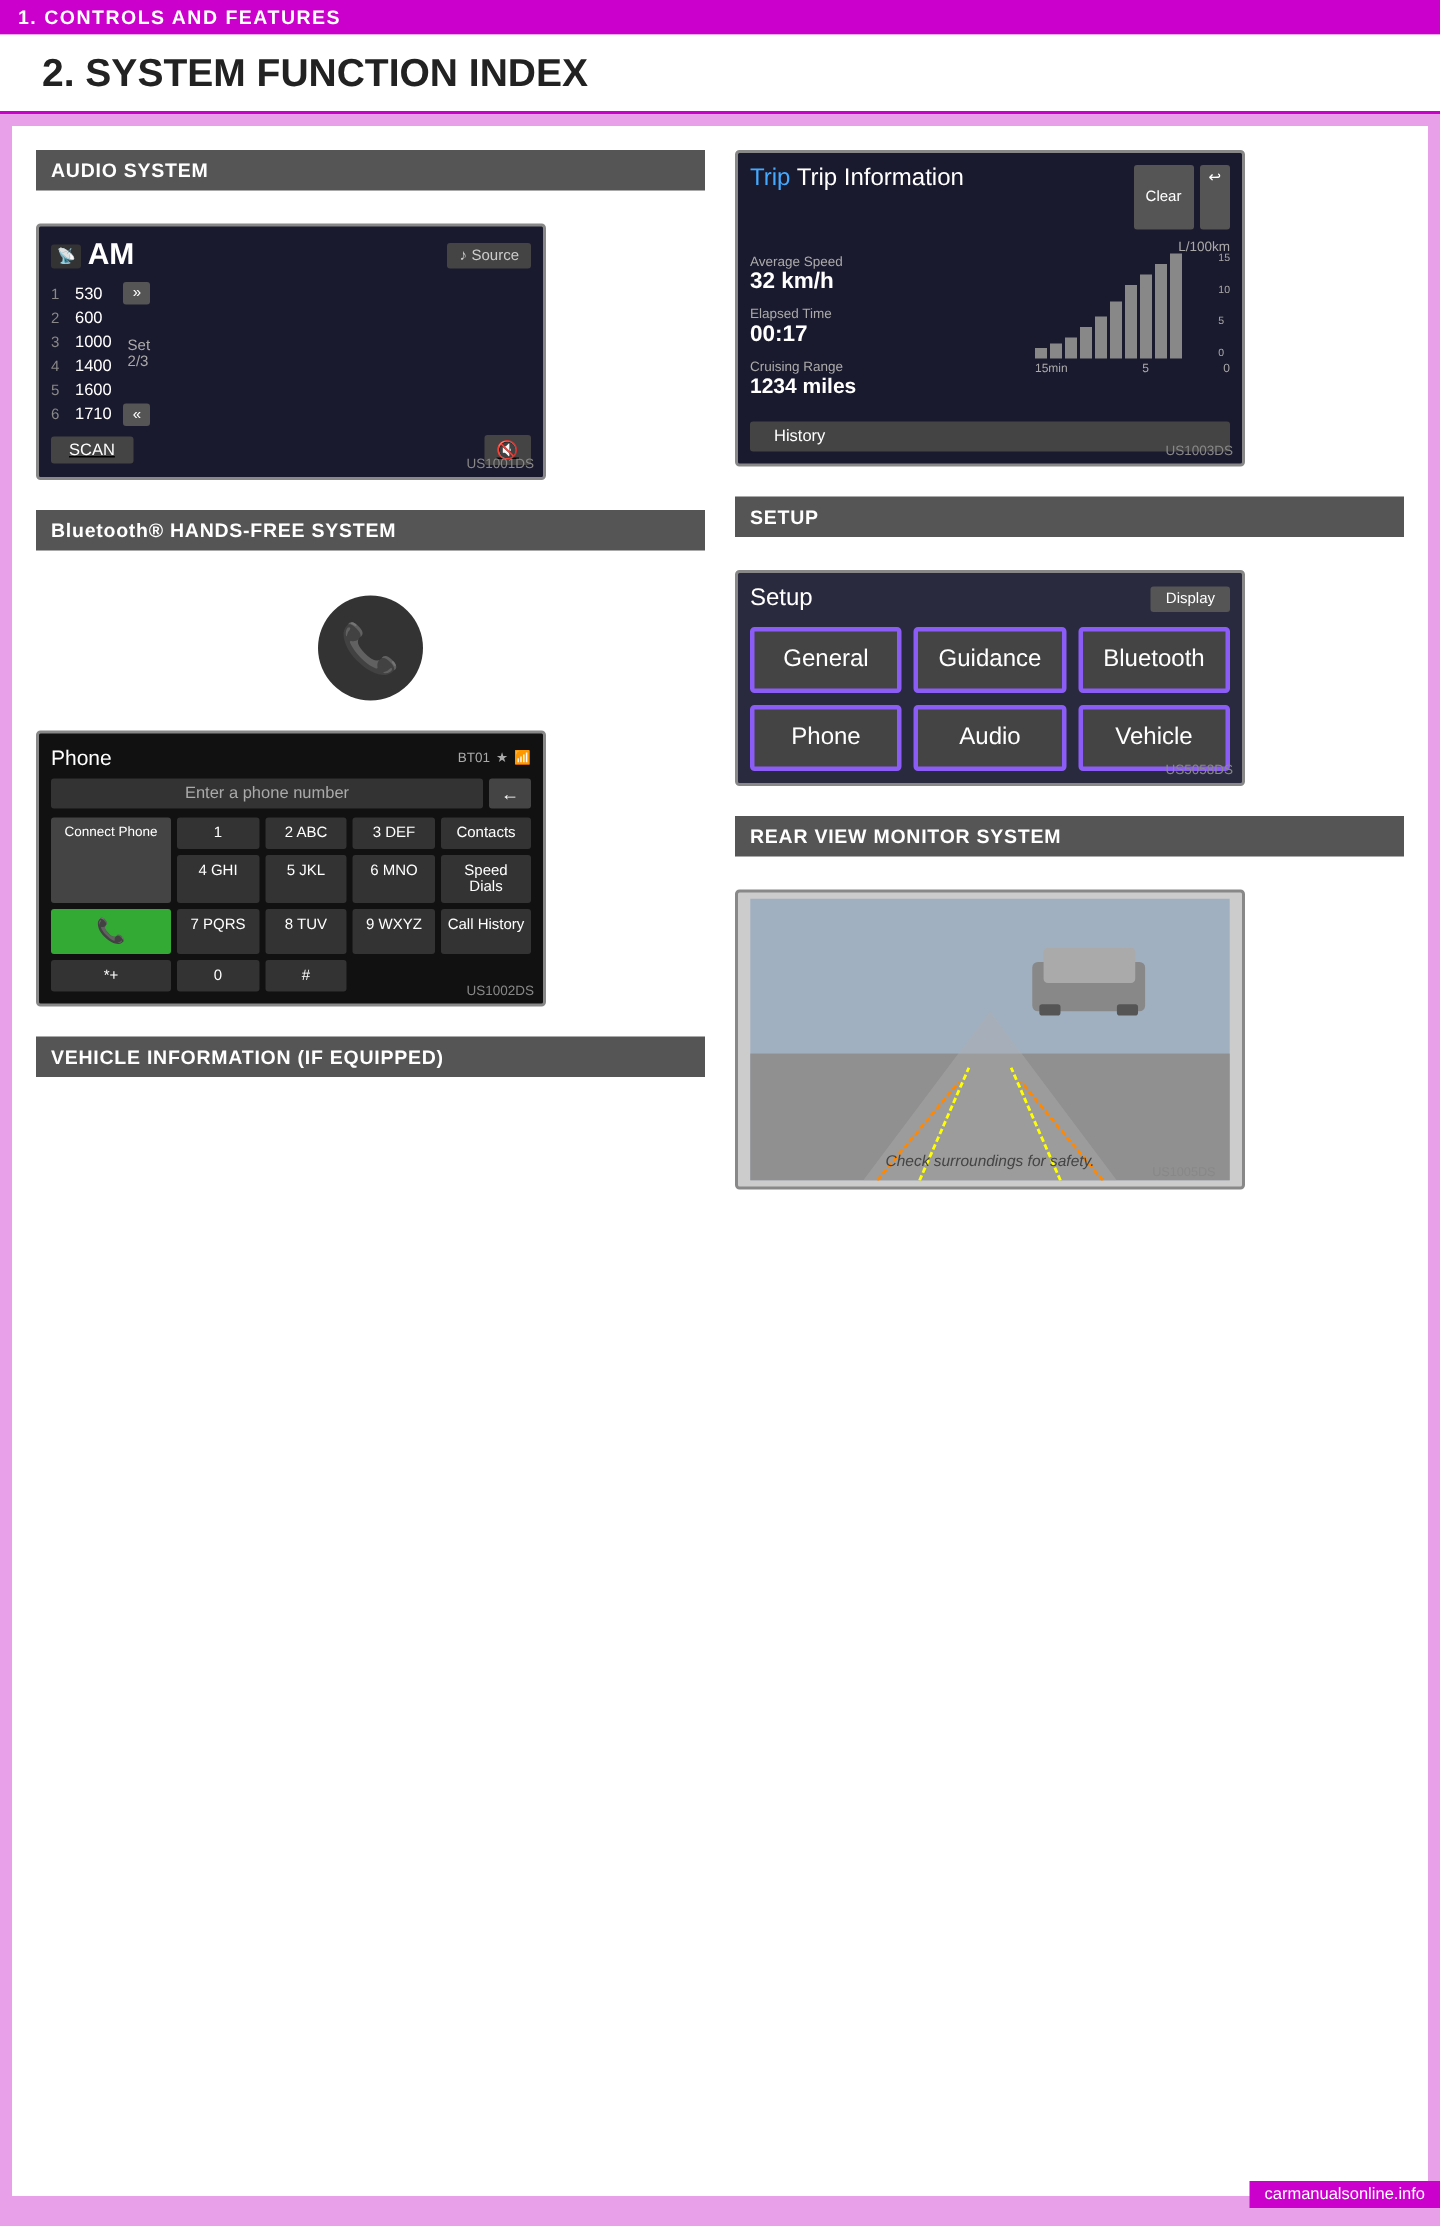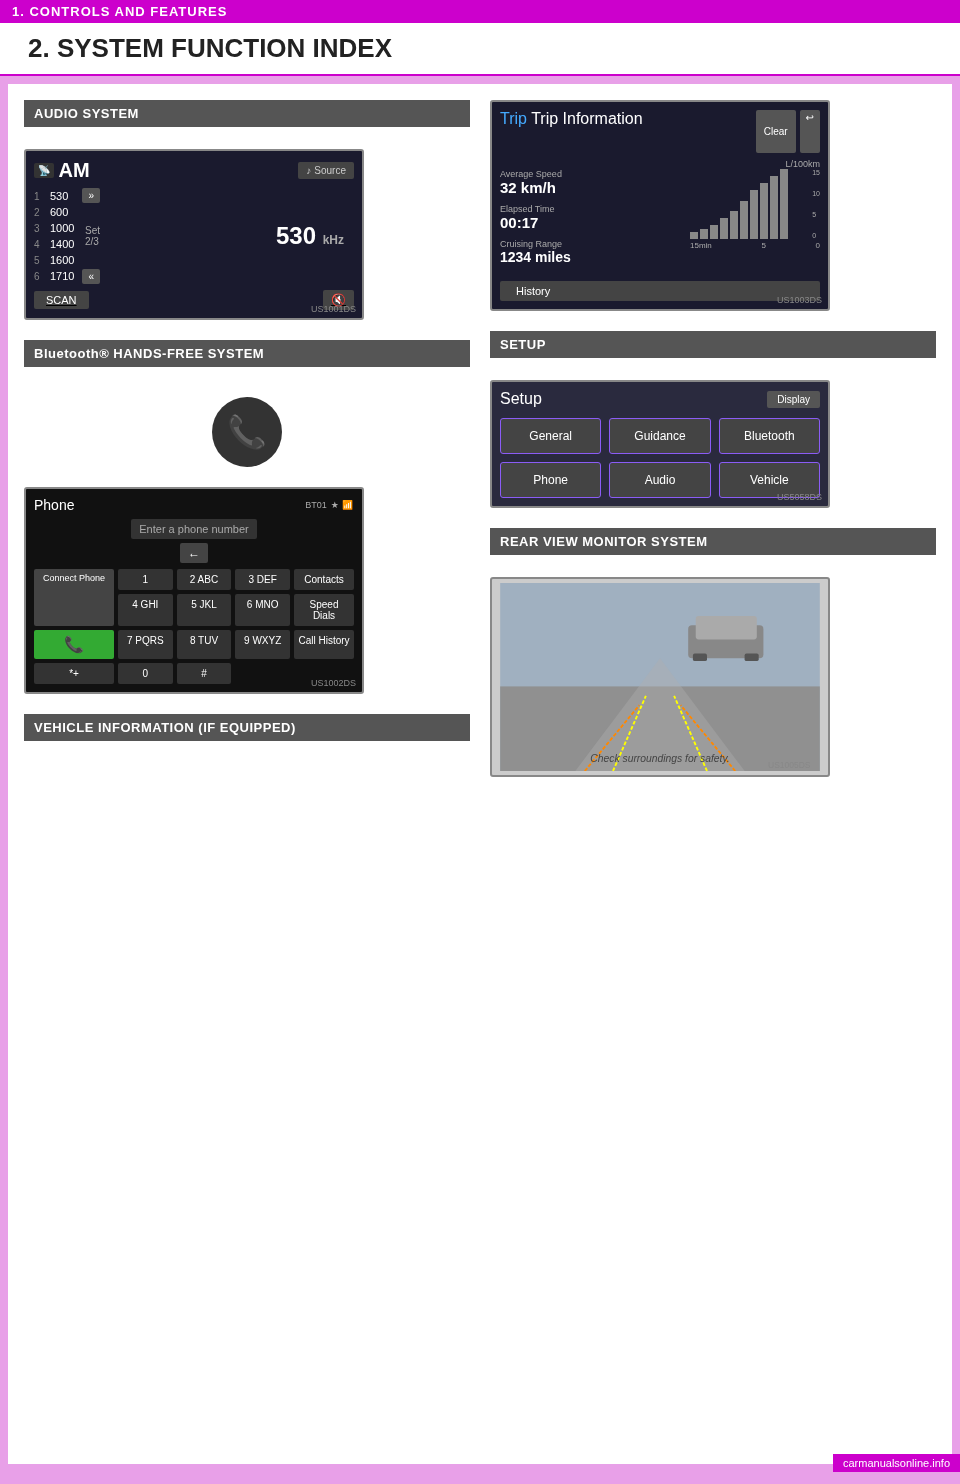--- a/index.html
+++ b/index.html
@@ -209,21 +209,20 @@
       font-size: 9px;
       display: flex;
       gap: 4px;
       align-items: center;
     }
     .phone-input-row {
       display: flex;
       gap: 4px;
       margin-bottom: 6px;
       align-items: center;
-      flex-direction: column;
     }
     .phone-input {
       background: #333;
       color: #aaa;
       font-size: 11px;
       padding: 4px 8px;
       border-radius: 2px;
       flex: 1;
       text-align: center;
     }
@@ -378,25 +377,25 @@
       border-radius: 2px;
     }
     .setup-grid {
       display: grid;
       grid-template-columns: repeat(3, 1fr);
       gap: 8px;
     }
     .setup-btn {
       background: #444;
       color: white;
-      font-size: 12px;
+      font-size: 16px;
       padding: 10px 4px;
       border-radius: 3px;
       text-align: center;
-      border: 1px solid #8b5cf6;
+      border: 3px solid #8b5cf6;
     }
     
     .screen-rear {
       background: #ccc;
       border: 2px solid #888;
       border-radius: 3px;
       padding: 4px;
       margin-bottom: 4px;
       position: relative;
       width: 340px;
@@ -491,26 +490,20 @@
                 <span class="preset-freq">1710</span>
               </div>
             </div>
             <div class="preset-controls">
               <div class="fwd-btn">»</div>
               <div>
                 <div class="set-label">Set</div>
                 <div class="set-label">2/3</div>
               </div>
               <div class="back-btn">«</div>
-            </div>
-            <div style="flex:1; display:flex; flex-direction:column; justify-content:center;">
-              <div class="freq-display">
-                <span>530</span>
-                <span class="freq-unit">kHz</span>
-              </div>
             </div>
           </div>
           <div class="bottom-controls">
             <div class="scan-btn">SCAN</div>
             <div class="mute-btn">🔇</div>
           </div>
           <div class="screen-id">US1001DS</div>
         </div>
       </div>
 

